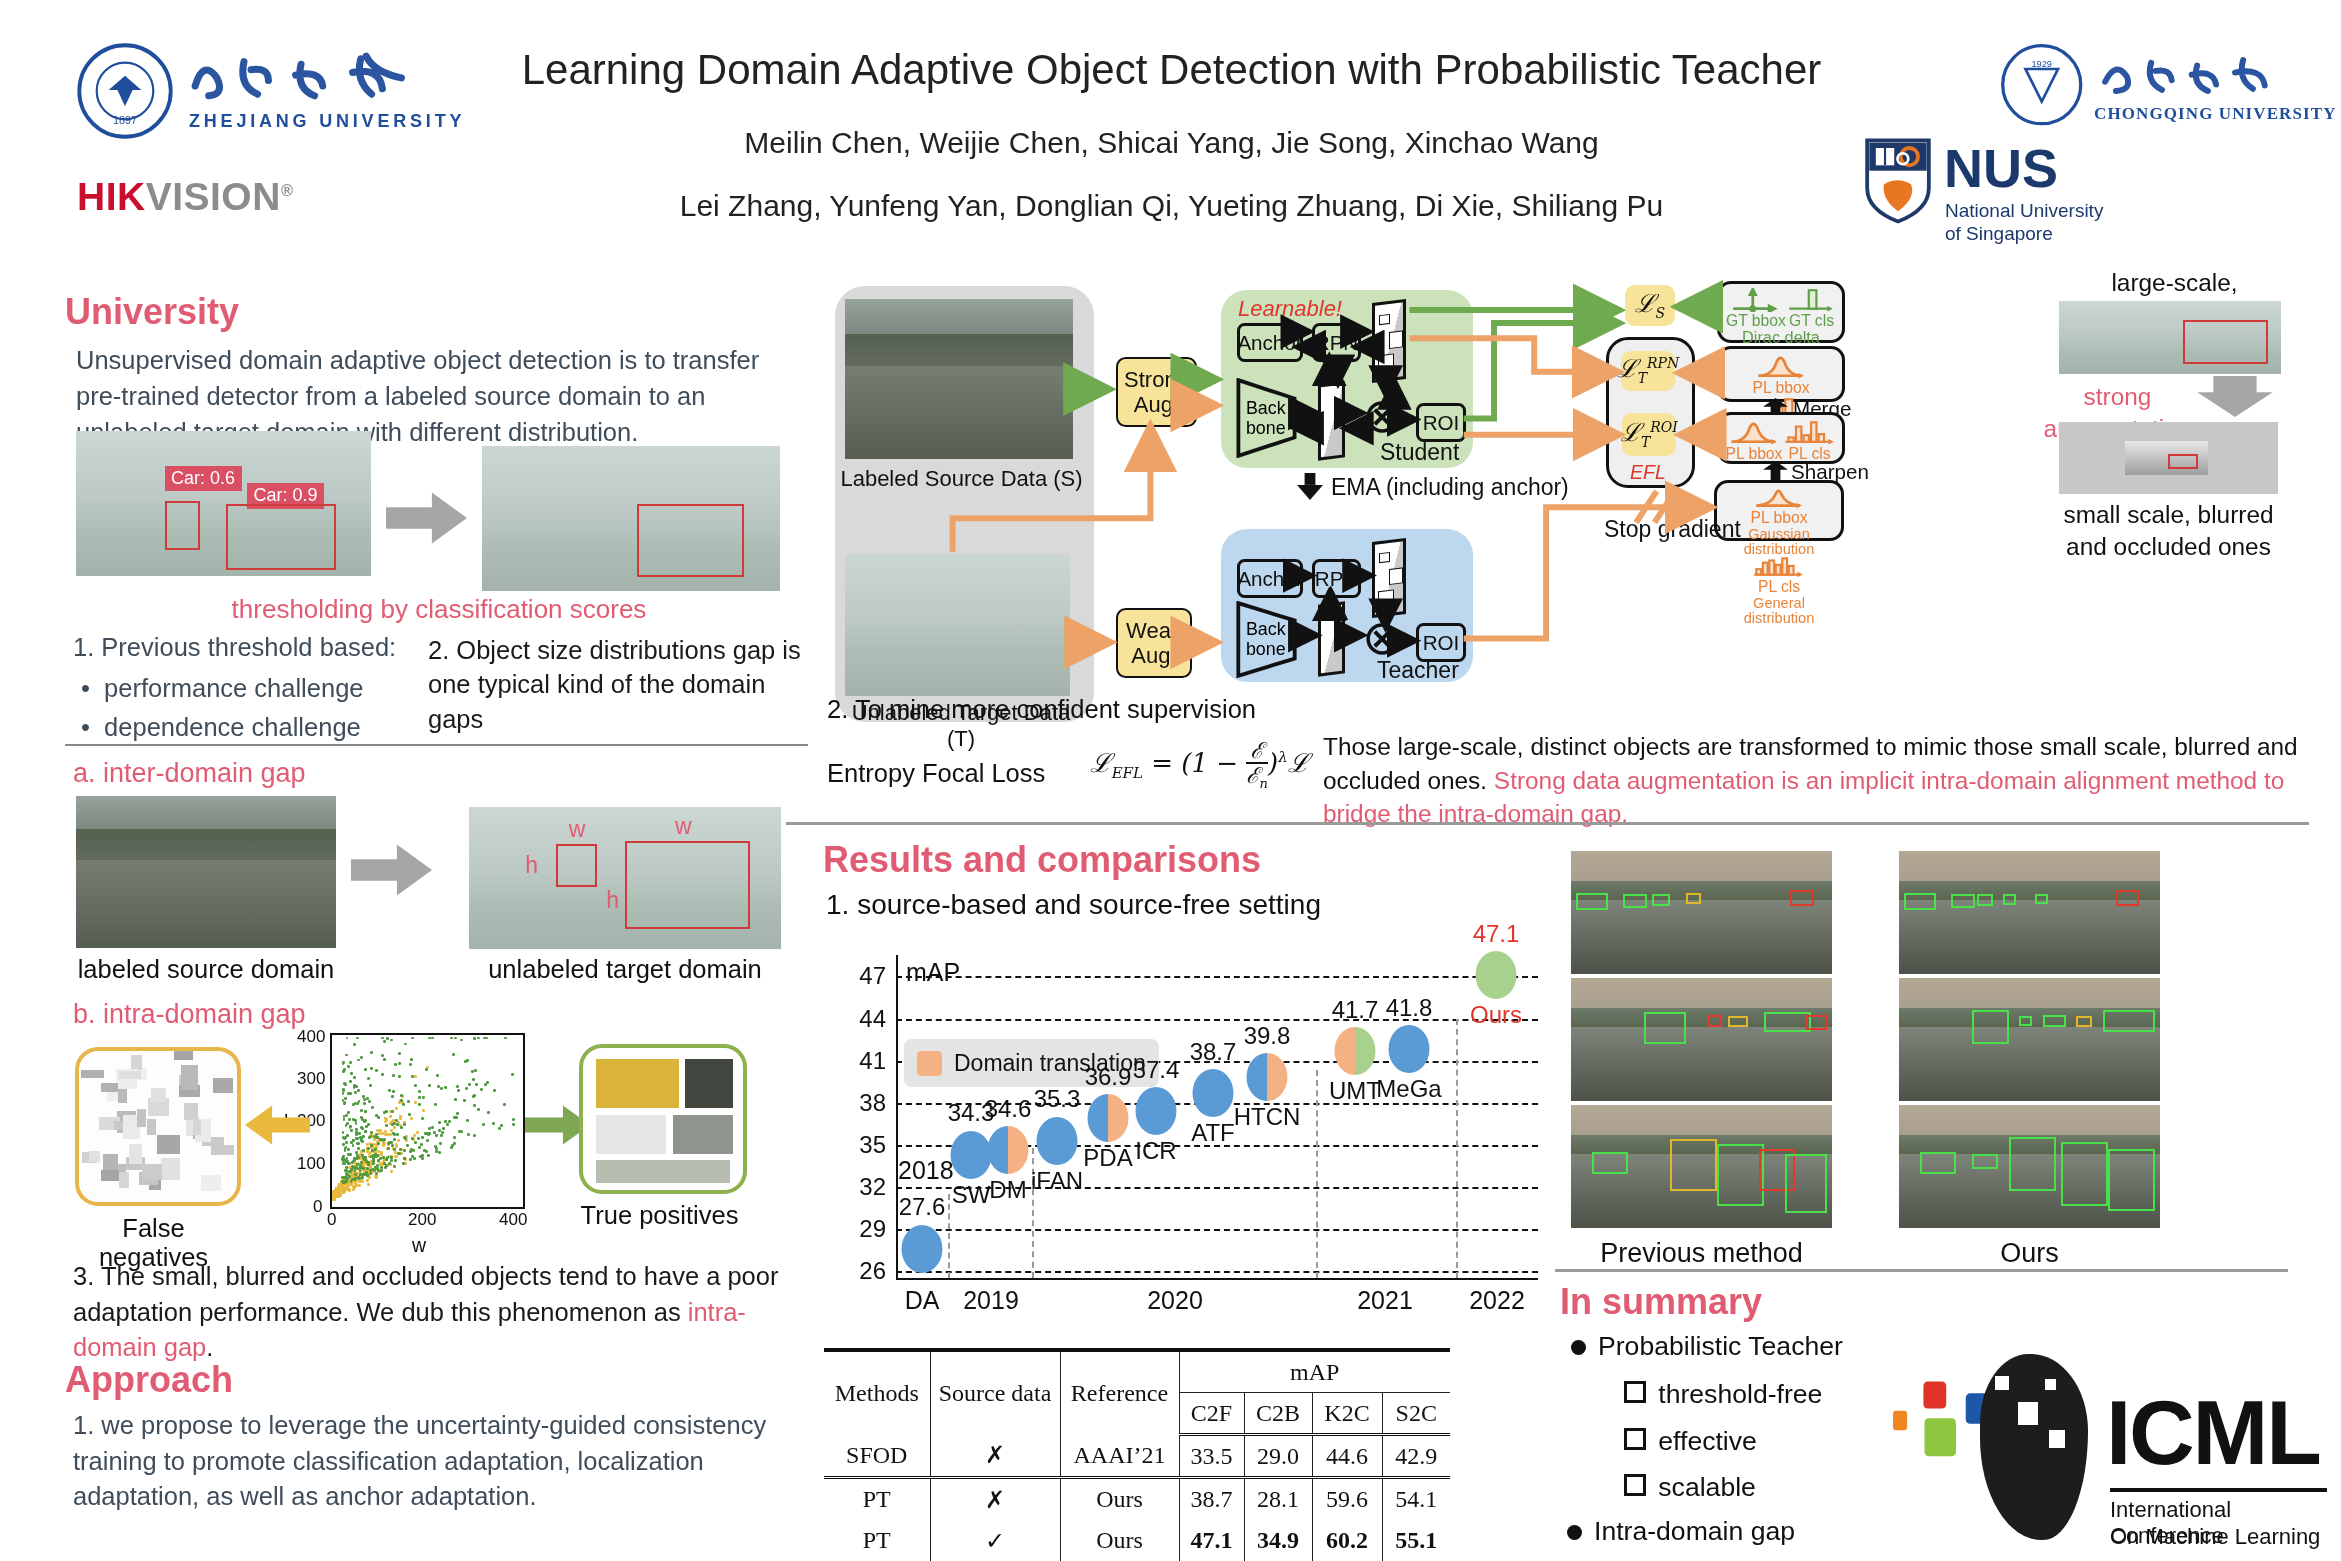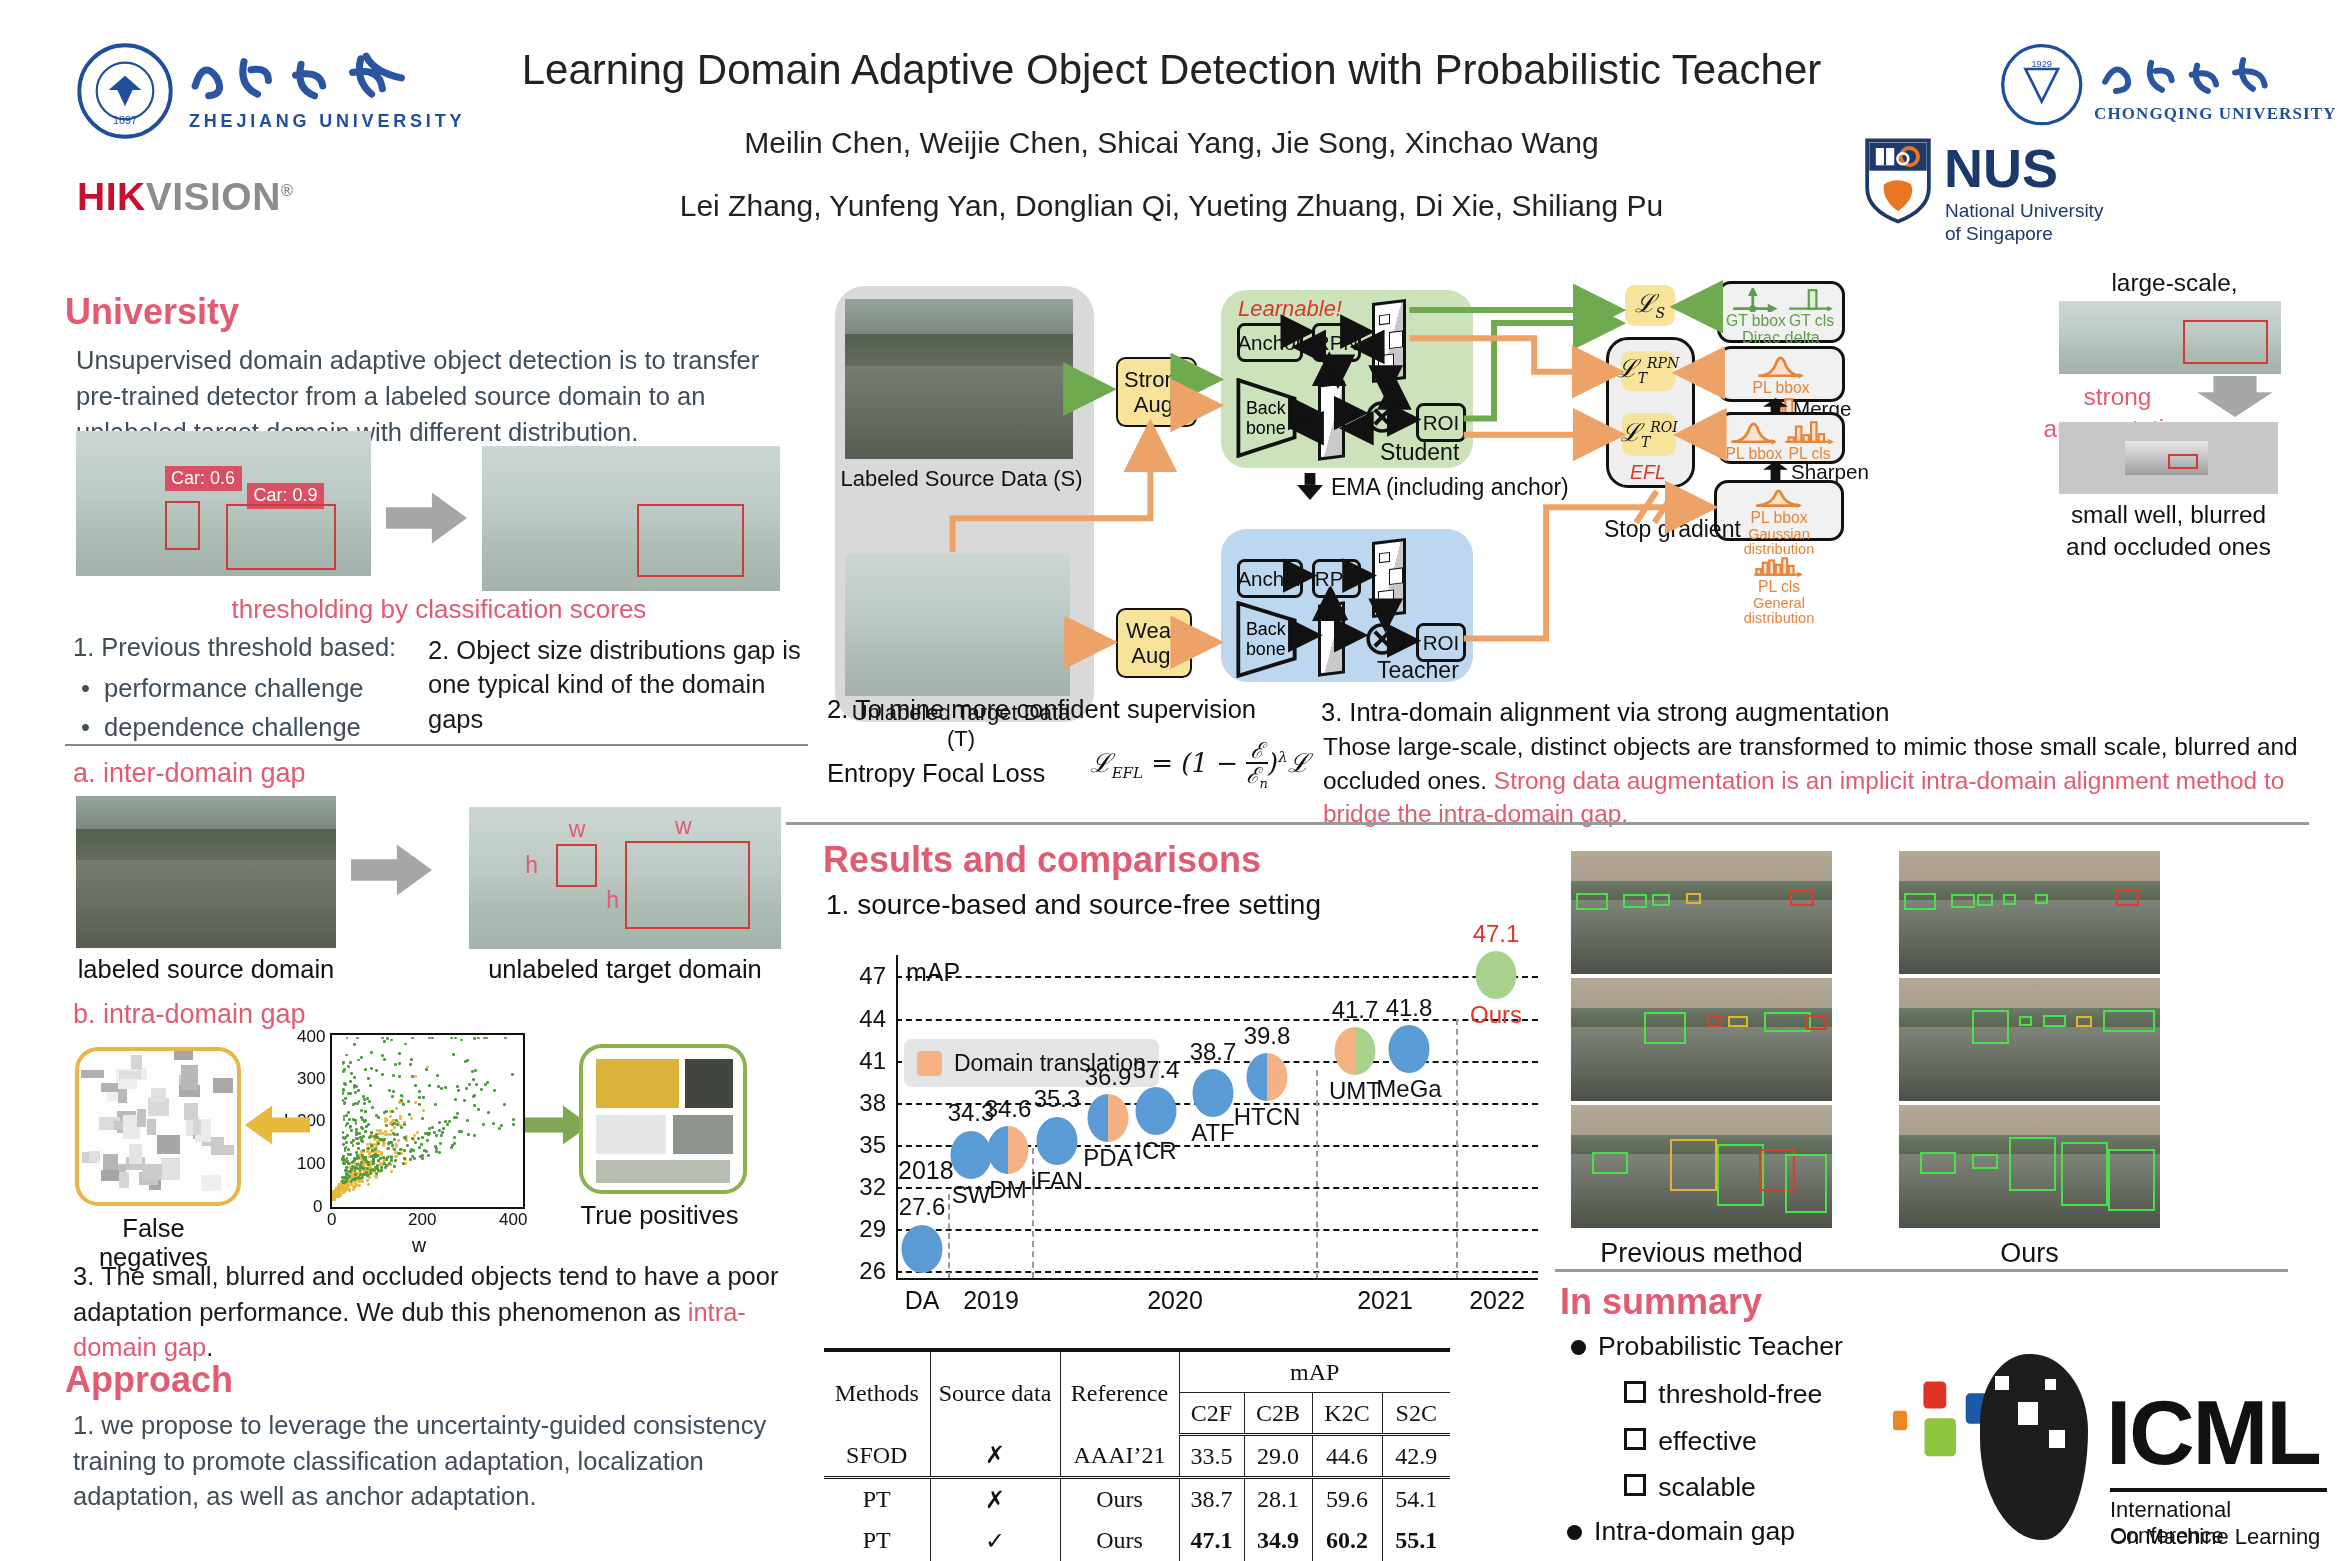--- a/index.html
+++ b/index.html
@@ -1289,33 +1289,32 @@
   <div class="abs" style="left:2197px;top:376px;">
     <svg width="76" height="41" viewBox="0 0 140 76">
         <polygon points="30,0 110,0 110,30 140,30 70,76 0,30 30,30" fill="#a6a6a6"></polygon>
       </svg>
   </div>
   <div class="abs" style="left:2059px;top:422px;width:219px;height:72px;background:#c7c7c7;">
     <div class="abs" style="left:30%;top:26%;width:38%;height:48%;background:linear-gradient(180deg,#e8e8e8,#9d9d9d);">
       <div class="bb" style="left:52%;top:38%;width:36%;height:44%;border:2.2px solid #d23a3a;"></div>
     </div>
   </div>
-  <div class="abs ctr" style="left:2049px;top:499px;width:239px;font-size:24.4px;line-height:1.3;"><span>small well, blurred</span><br><span>and occluded ones</span></div>
+  <div class="abs ctr" style="left:2049px;top:499px;width:239px;font-size:24.4px;line-height:1.3;"><span>small scale, blurred</span><br><span>and occluded ones</span></div>
 
   <div class="abs" style="left:827px;top:695px;font-size:25.5px;">2. To mine more confident supervision</div>
   <div class="abs" style="left:827px;top:759px;font-size:25.5px;">Entropy Focal Loss</div>
   <div class="abs" style="left:1090px;top:739px;font-size:26px;font-family:'DejaVu Serif',serif;font-style:italic;">
     <span>ℒ</span><sub style="font-size:15px;">EFL</sub>
     <span>= (1 −</span>
     <span style="display:inline-block;vertical-align:middle;text-align:center;line-height:1.05;">
       <span style="display:block;font-size:22px;">ℰ</span>
       <span style="display:block;border-top:2.2px solid #111;font-size:22px;"><span>ℰ</span><sub style="font-size:13px;">n</sub></span>
     </span><span>)</span><sup style="font-size:15px;">λ</sup><span>ℒ</span>
   </div>
-  <div class="abs" style="left:1321px;top:698px;font-size:25.5px;">3. Intra-domain alignment via strong augmentation</div>
   <div class="abs" style="left:1323px;top:730px;width:976px;font-size:24.4px;line-height:1.38;"><span>Those large-scale, distinct objects  are transformed to mimic those small scale, blurred and occluded ones. </span><span class="pink">Strong data augmentation is an implicit intra-domain alignment method to bridge the intra-domain gap.</span></div>
 
   <div class="abs" style="left:786px;top:822px;width:1523px;height:0;border-top:3.3px solid #9a9a9a;"></div>
 
   <div class="abs hd" style="left:823px;top:839px;font-size:36px;">Results and comparisons</div>
   <div class="abs" style="left:826px;top:889px;font-size:28px;">1. source-based and source-free setting</div>
 
   <div id="milestone-plot">
       <div class="abs" style="left:52px;top:24.4px;width:2.2px;height:323px;background:#111;"></div>
       <div class="abs" style="left:52px;top:347px;width:642px;height:2.2px;background:#111;"></div>

